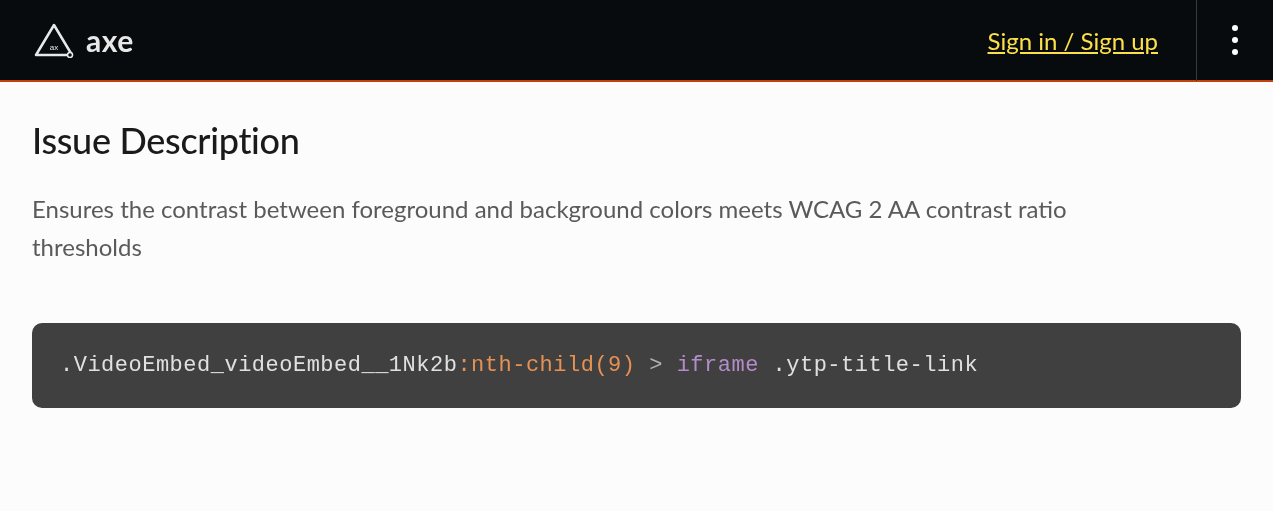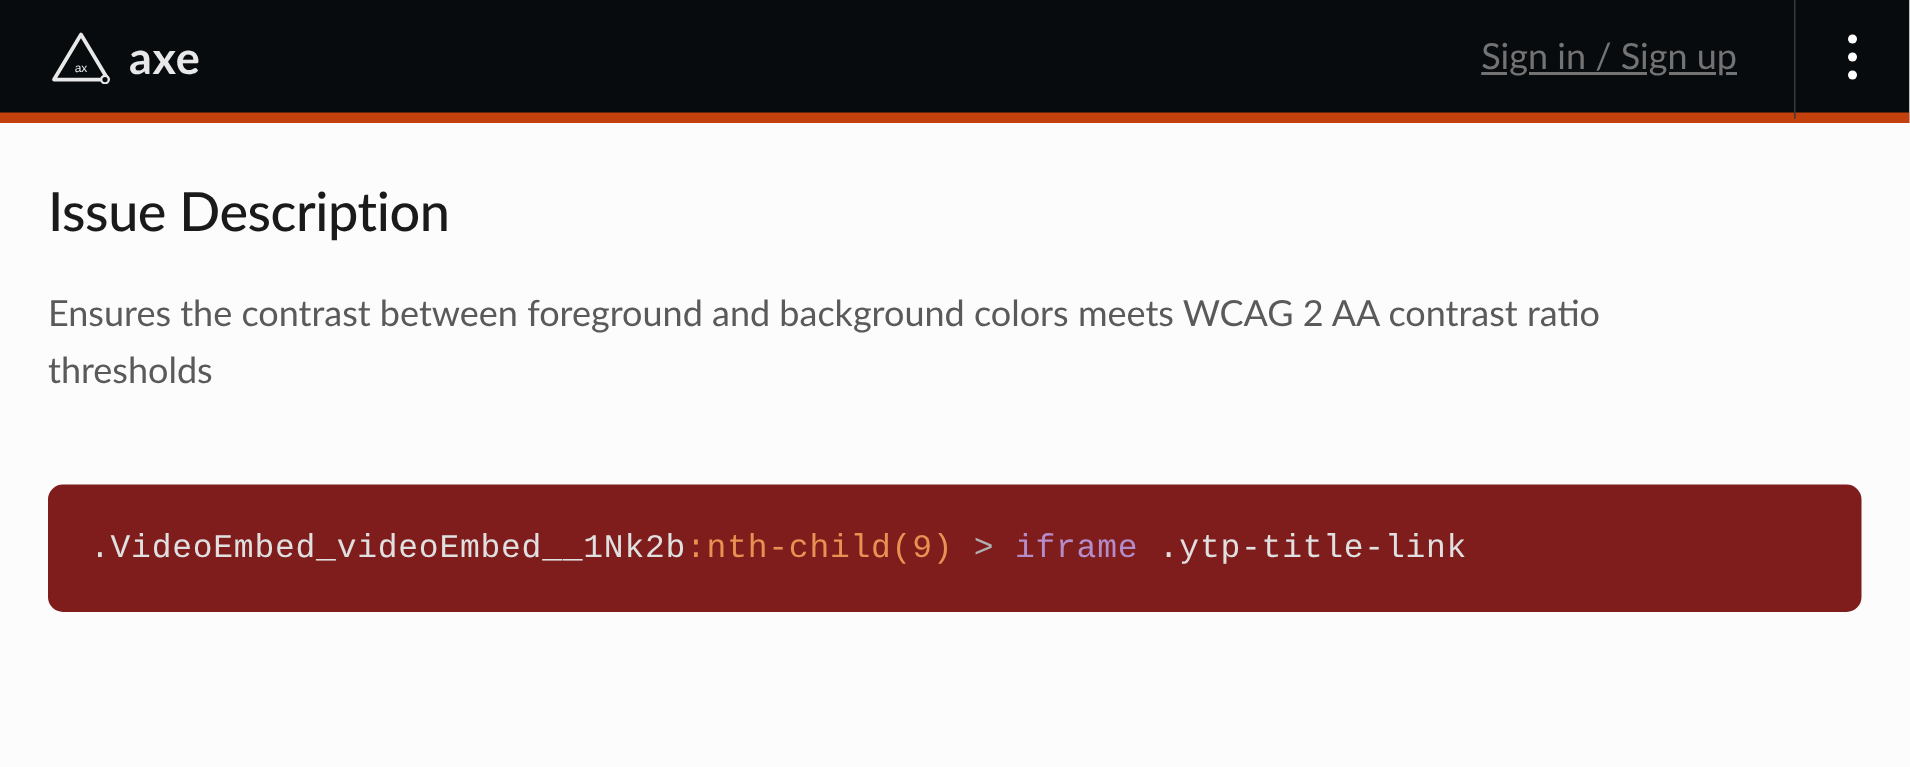--- a/index.html
+++ b/index.html
@@ -14,21 +14,21 @@
       height: 511px;
       overflow: hidden;
     }
     .header {
       background: #070b0e;
       height: 82px;
       display: flex;
       align-items: center;
       justify-content: space-between;
       padding: 0 0 0 32px;
-      border-bottom: 7px solid #c2410c;
+      border-bottom: 2px solid #c2410c;
     }
     .logo-area {
       display: flex;
       align-items: center;
       gap: 10px;
     }
     .logo-icon {
       width: 44px;
       height: 36px;
       display: flex;
@@ -40,21 +40,21 @@
       font-size: 30px;
       font-weight: 700;
       letter-spacing: 0.5px;
     }
     .header-right {
       display: flex;
       align-items: center;
       height: 100%;
     }
     .sign-link {
-      color: #737373;
+      color: #fde047;
       font-size: 24px;
       text-decoration: underline;
       cursor: pointer;
       padding-right: 38px;
     }
     .divider {
       width: 1px;
       height: 82px;
       background: #3a3a3a;
     }
@@ -95,21 +95,21 @@
       max-width: 1130px;
     }
     .section-title {
       font-size: 27px;
       font-weight: 400;
       color: #1a1a1a;
       margin-bottom: 24px;
       letter-spacing: -0.2px;
     }
     .code-block {
-      background: #7f1d1d;
+      background: #404040;
       border-radius: 10px;
       padding: 30px 28px;
       font-family: "SFMono-Regular", Consolas, "Liberation Mono", Menlo, monospace;
       font-size: 22px;
       color: #e0e0e0;
       letter-spacing: 0.5px;
       overflow-x: auto;
       white-space: nowrap;
     }
     .code-pseudo {

